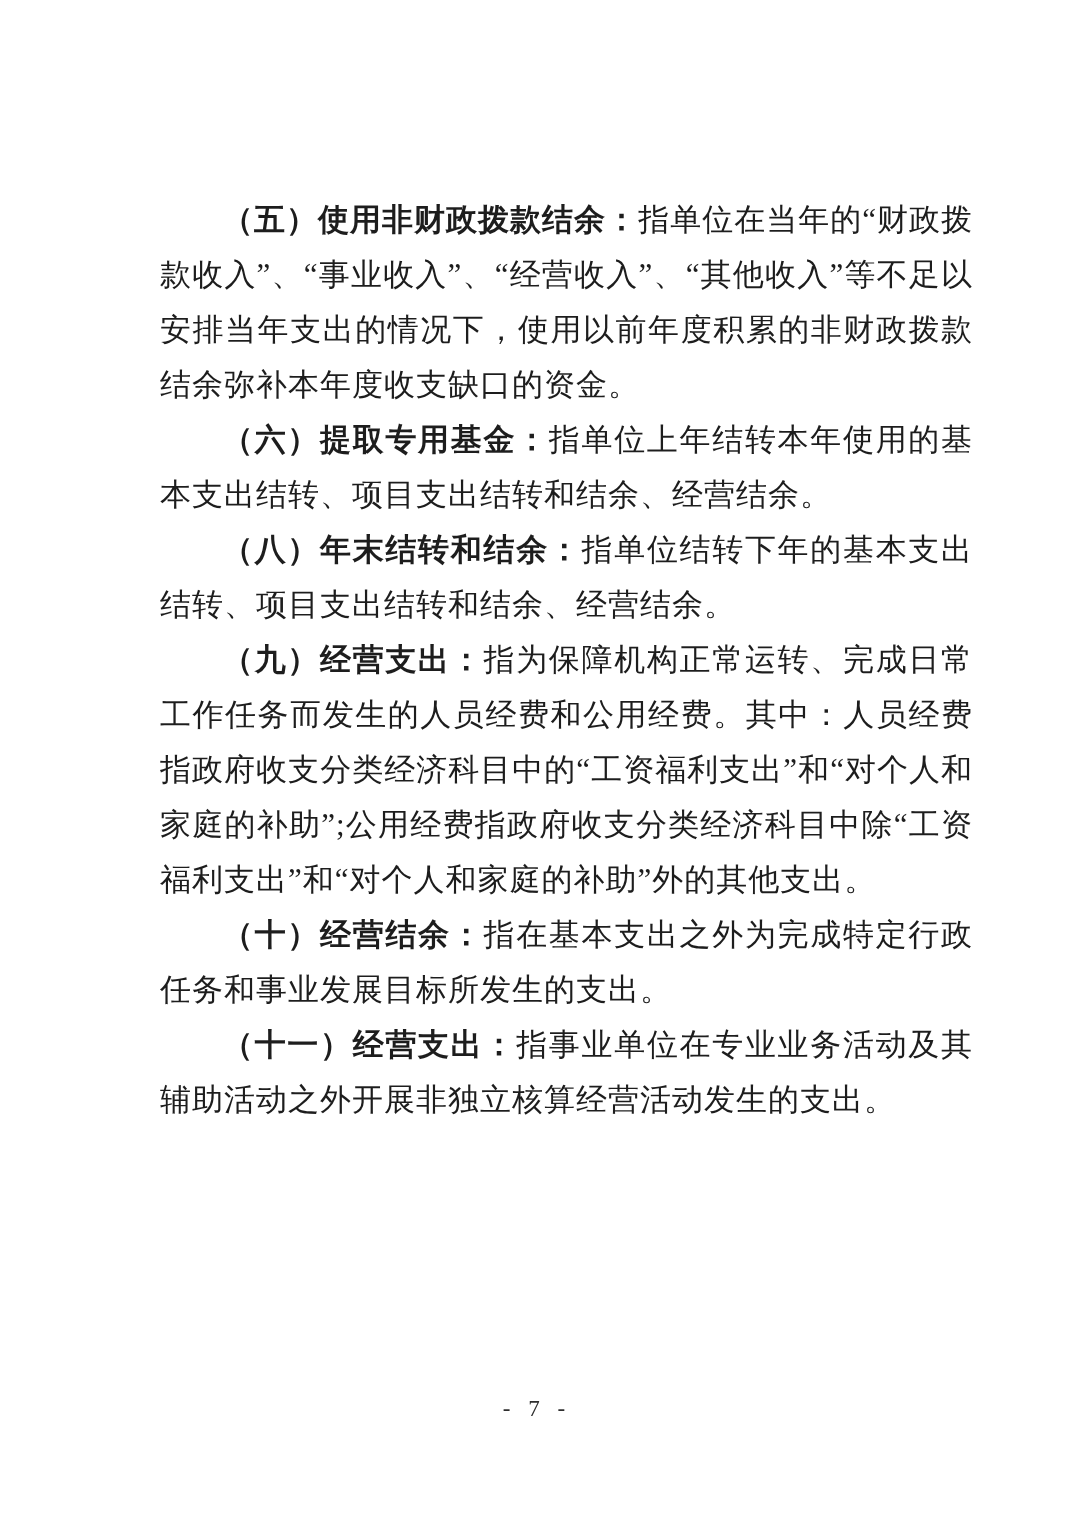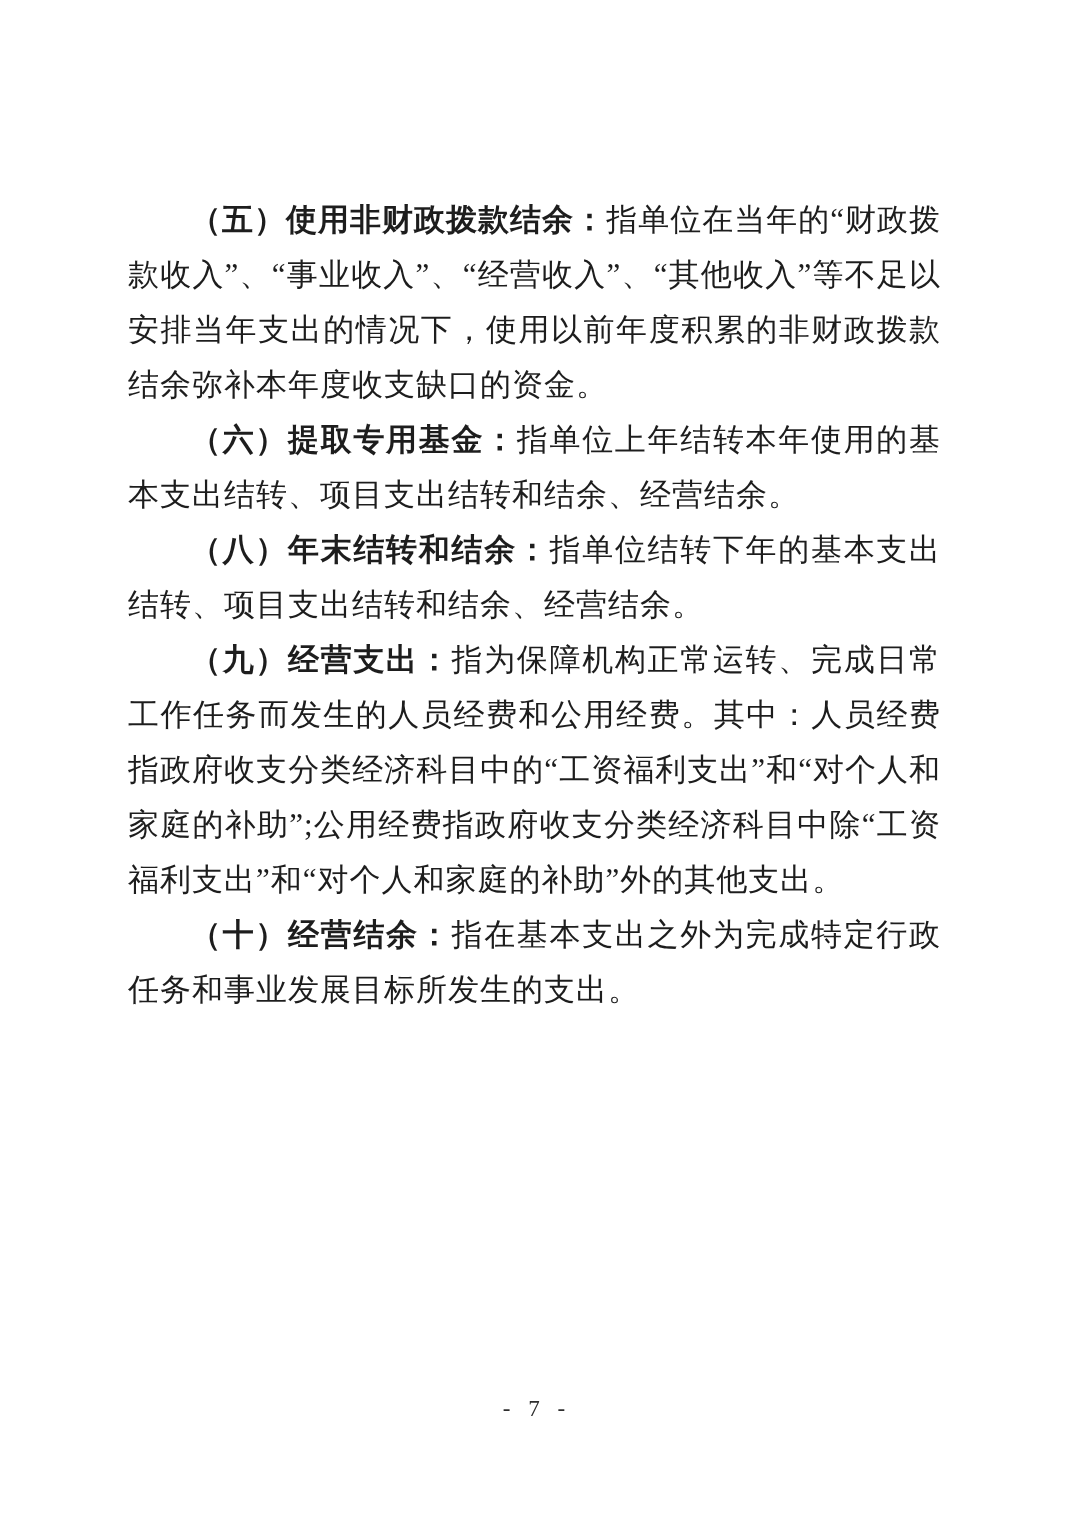--- a/index.html
+++ b/index.html
@@ -14,21 +14,21 @@
     font-family: "Liberation Serif", "DejaVu Serif", serif;
     overflow: hidden;
   }
   .page {
     position: absolute;
     inset: 0;
     background: #ffffff;
   }
   .content {
     position: absolute;
-    left: 128px;
+    left: 160px;
     top: 192px;
     width: 813px;
     color: #1d1d1d;
     font-size: 31px;
     line-height: 55px;
     text-align: justify;
     text-justify: inter-character;
     letter-spacing: 1px;
   }
   .para {
@@ -63,20 +63,21 @@
 
     <p class="para"><span class="lead"><span>（六）</span><span>提取专用基金：</span></span><span>指单位上年结转本年使用的基本支出结转、项目支出结转和结余、经营结余。</span></p>
 
 
     <p class="para"><span class="lead"><span>（八）</span><span>年末结转和结余：</span></span><span>指单位结转下年的基本支出结转、项目支出结转和结余、经营结余。</span></p>
 
     <p class="para"><span class="lead"><span>（九）</span><span>经营支出：</span></span><span>指为保障机构正常运转、完成日常工作任务而发生的人员经费和公用经费。其中：人员经费指政府收支分类经济科目中的“工资福利支出”和“对个人和家庭的补助”;公用经费指政府收支分类经济科目中除“工资福利支出”和“对个人和家庭的补助”外的其他支出。</span></p>
 
     <p class="para"><span class="lead"><span>（十）</span><span>经营结余：</span></span><span>指在基本支出之外为完成特定行政任务和事业发展目标所发生的支出。</span></p>
 
+    <p class="para"><span class="lead"><span>（十一）</span><span>经营支出：</span></span><span>指事业单位在专业业务活动及其辅助活动之外开展非独立核算经营活动发生的支出。</span></p>
 
 
   </main>
 
   <footer class="footer">
     <span class="page-number">- 7 -</span>
   </footer>
 </div>
 
 </body></html>

